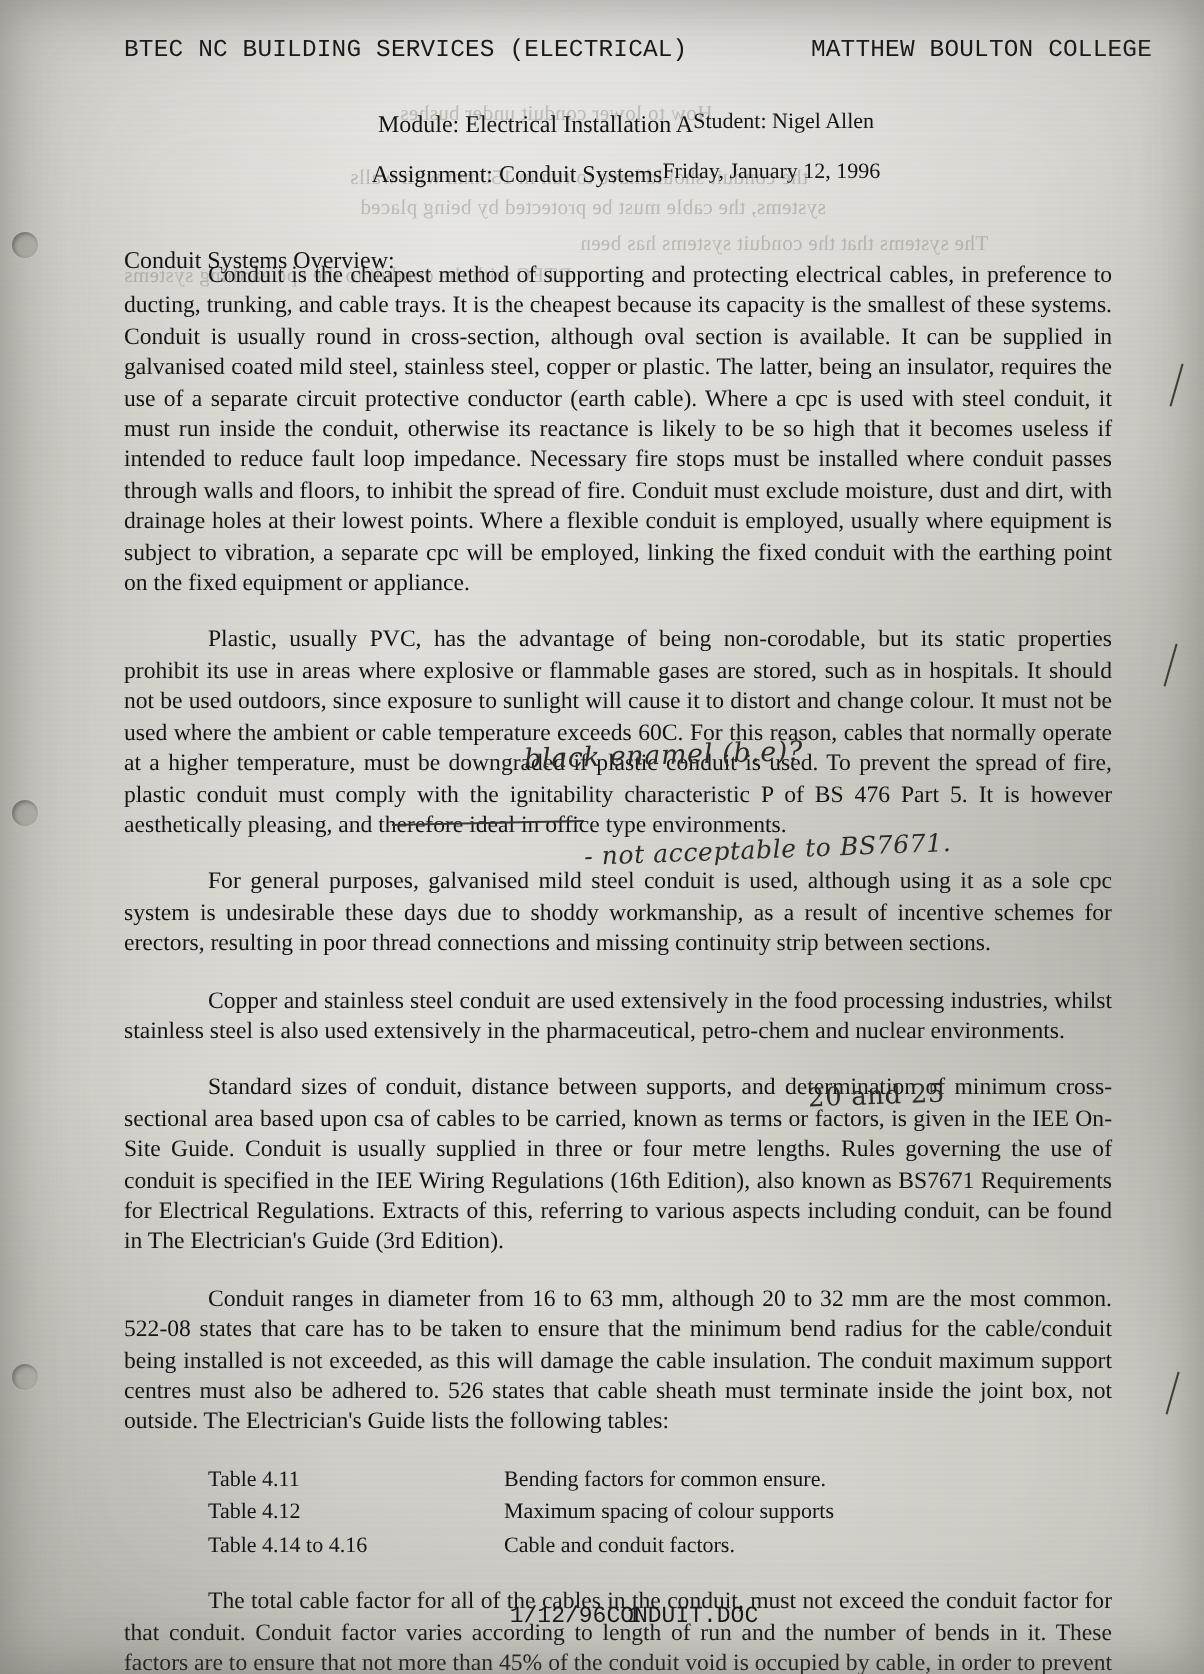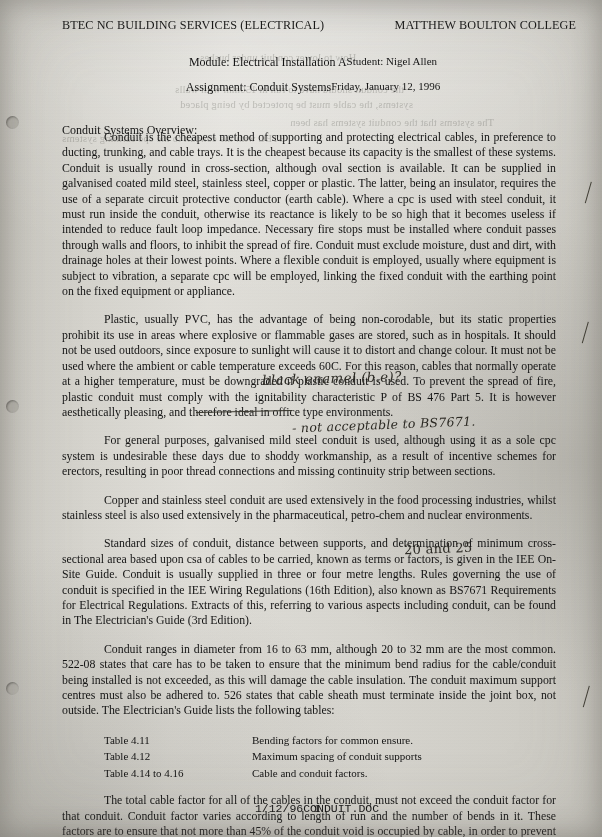--- a/index.html
+++ b/index.html
@@ -68,20 +68,21 @@
   .header {
     position: absolute;
     top: 18px;
     left: 62px;
     right: 26px;
     display: flex;
     justify-content: space-between;
     align-items: center;
     font-size: 12.2px;
     letter-spacing: 0.1px;
+    font-family: Liberation Mono, monospace;
   }
   .header .left { font-variant: small-caps; }
 
   .metarow {
     position: absolute;
     left: 62px;
     right: 38px;
     display: flex;
     justify-content: center;
     font-size: 12px;
@@ -231,21 +232,21 @@
       <p>Standard sizes of conduit, distance between supports, and determination of minimum cross-sectional area based upon csa of cables to be carried, known as terms or factors, is given in the IEE On-Site Guide. Conduit is usually supplied in three or four metre lengths. Rules governing the use of conduit is specified in the IEE Wiring Regulations (16th Edition), also known as BS7671 Requirements for Electrical Regulations. Extracts of this, referring to various aspects including conduit, can be found in The Electrician's Guide (3rd Edition).</p>
       <p>Conduit ranges in diameter from 16 to 63 mm, although 20 to 32 mm are the most common. 522-08 states that care has to be taken to ensure that the minimum bend radius for the cable/conduit being installed is not exceeded, as this will damage the cable insulation. The conduit maximum support centres must also be adhered to. 526 states that cable sheath must terminate inside the joint box, not outside. The Electrician's Guide lists the following tables:</p>
 
       <div class="tablelist">
         <div class="trow">
           <span class="tname">Table 4.11</span>
           <span class="tdesc">Bending factors for common ensure.</span>
         </div>
         <div class="trow">
           <span class="tname">Table 4.12</span>
-          <span class="tdesc">Maximum spacing of conduit supports</span>
+          <span class="tdesc">Maximum spacing of colour supports</span>
         </div>
         <div class="trow">
           <span class="tname">Table 4.14 to 4.16</span>
           <span class="tdesc">Cable and conduit factors.</span>
         </div>
       </div>
 
       <p>The total cable factor for all of the cables in the conduit, must not exceed the conduit factor for that conduit. Conduit factor varies according to length of run and the number of bends in it. These factors are to ensure that not more than 45% of the conduit void is occupied by cable, in order to prevent the cables from overheating.</p>
     </div>
 

